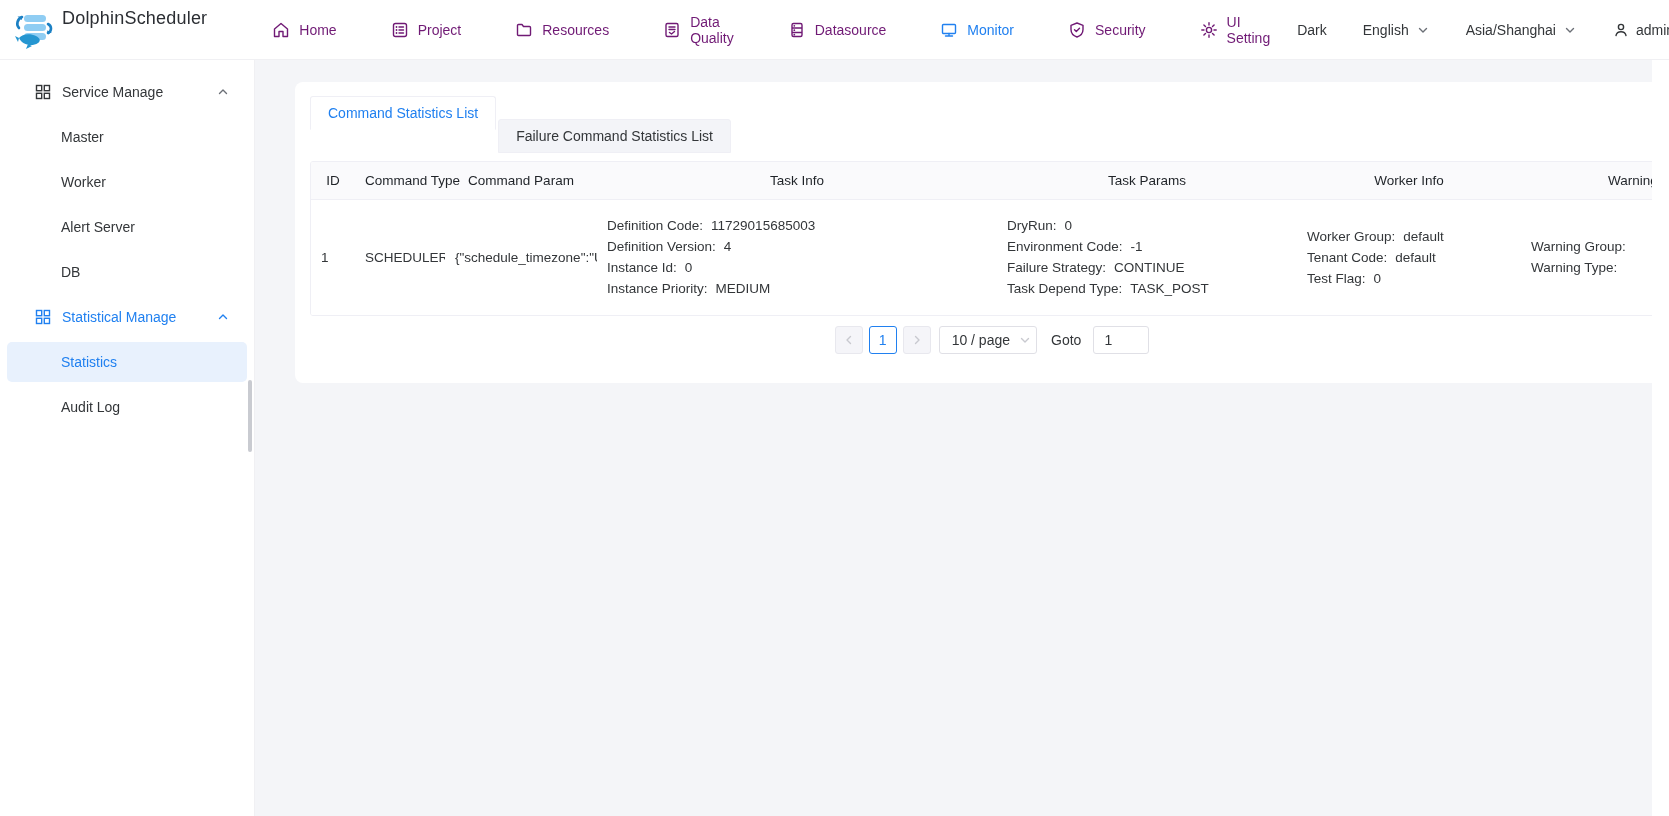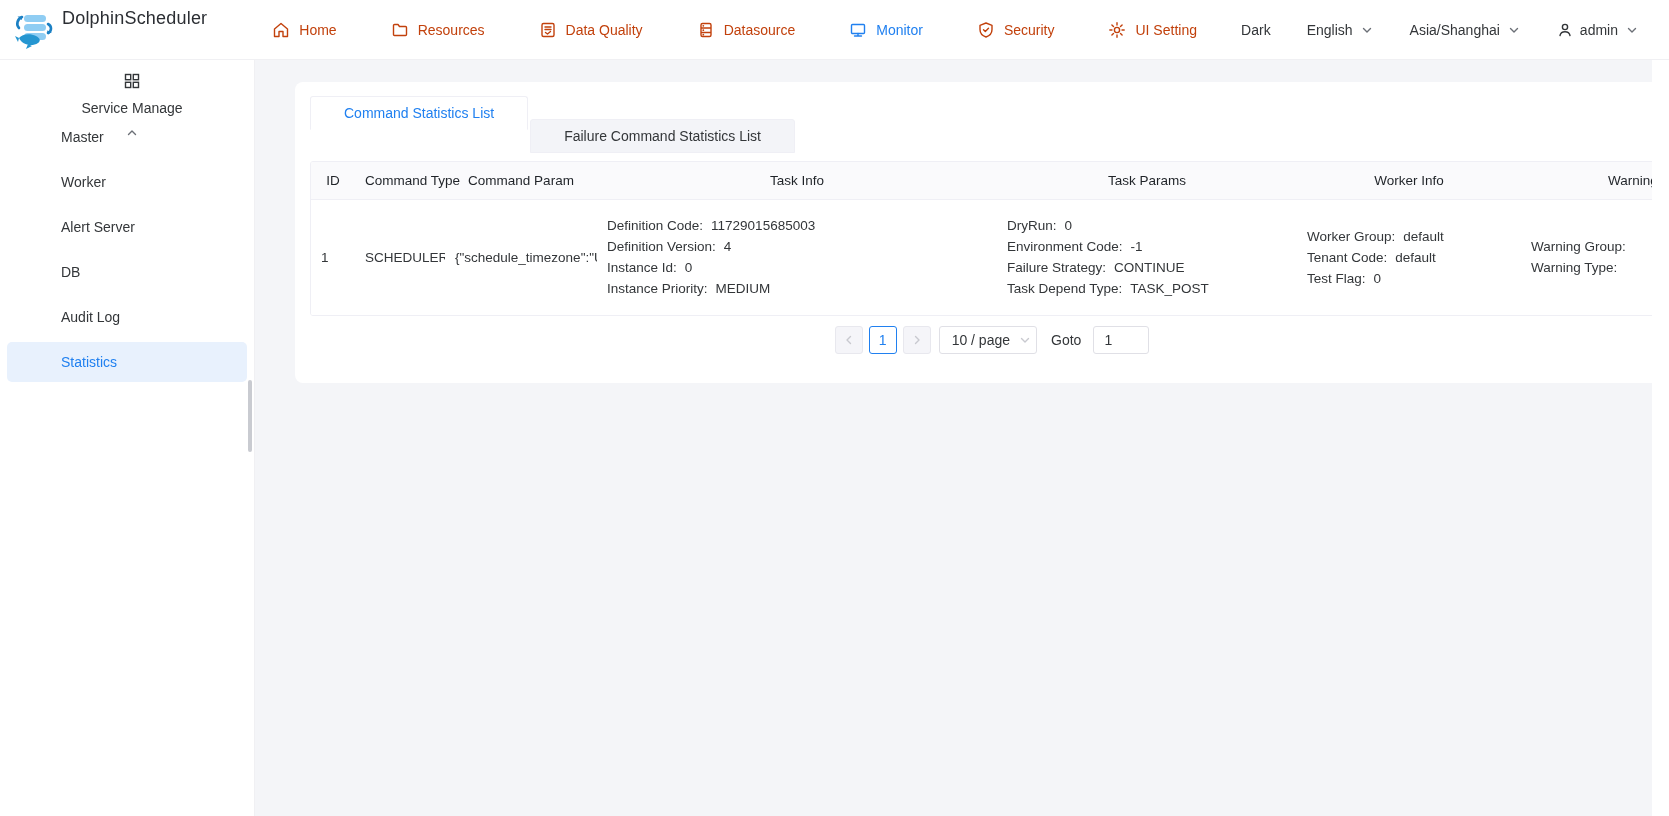--- a/index.html
+++ b/index.html
@@ -4,44 +4,44 @@
 <style>
   * { margin:0; padding:0; box-sizing:border-box; }
   html,body { width:1669px; height:816px; overflow:hidden; }
   body { font-family:"Liberation Sans", sans-serif; font-size:14px; color:#333639; background:#fff; position:relative; }
 
   
   .navbar { height:60px; background:#fff; display:flex; align-items:center; padding:0 30px 0 12px; border-bottom:1px solid #f0f0f3; position:relative; z-index:10; }
   .brand { display:flex; gap:6px; cursor:pointer; }
   .brand-name { font-size:18px; color:#2b2e33; letter-spacing:.2px; }
   .nav-items { display:flex; align-items:center; margin-left:38px; }
-  .nav-item { display:flex; align-items:center; gap:9px; padding:0 14px; margin:0 13px; height:60px; cursor:pointer; color:#c2410c; }
+  .nav-item { display:flex; align-items:center; gap:9px; padding:0 14px; margin:0 13px; height:60px; cursor:pointer; color:#701a75; }
   .nav-item .nv-icon { display:flex; align-items:center; }
   .nav-item.active { color:#2080f0; }
   .nav-right { display:flex; align-items:center; margin-left:auto; gap:36px; }
   .nav-right .chunk { display:flex; align-items:center; gap:7px; cursor:pointer; }
   .chev { display:flex; align-items:center; color:#6b6f76; }
   svg { display:block; }
 
   
   .layout { display:flex; height:756px; }
   .sidebar { width:255px; background:#fff; border-right:1px solid #f0f0f3; padding-top:12px; position:relative; flex:0 0 255px; }
-  .menu-header { height:40px; margin-bottom:5px; display:flex; align-items:center; padding-left:34px; padding-right:24px; gap:10px; cursor:pointer;flex-direction:column; }
+  .menu-header { height:40px; margin-bottom:5px; display:flex; align-items:center; padding-left:34px; padding-right:24px; gap:10px; cursor:pointer; }
   .menu-header .label { flex:1; }
   .menu-header.active { color:#2080f0; }
   .menu-child { height:40px; margin:0 7px 5px 7px; display:flex; align-items:center; padding-left:54px; border-radius:5px; cursor:pointer; color:#333639;text-align:right; }
   .menu-child.active { background:#e8f1fd; color:#2080f0; }
   .side-scroll-thumb { position:absolute; right:2px; top:320px; width:4px; height:72px; border-radius:2px; background:#c9cbd1; }
 
   .content { flex:1; background:#f4f5f8; padding:22px 6px 0 40px; }
   .card { background:#fff; border-radius:8px; padding:14px 20px 29px 15px; }
 
   
   .tabs { display:flex; margin-bottom:8px; }
-  .tab { height:34px; display:flex; align-items:center; padding:0 33px; font-size:14px; border:1px solid #efeff5; background:#f3f4f8; color:#333639; cursor:pointer; border-radius:3px 3px 0 0; }
+  .tab { height:34px; display:flex; align-items:center; padding:0 17px; font-size:14px; border:1px solid #efeff5; background:#f3f4f8; color:#333639; cursor:pointer; border-radius:3px 3px 0 0; }
   .tab.active { background:#fff; color:#2080f0; border-bottom-color:#fff; }
   .tab + .tab { margin-left:2px;margin-top:23px; }
 
   
   .table-wrap { border:1px solid #efeff5; border-radius:3px; overflow:hidden; }
   table { border-collapse:collapse; table-layout:fixed; width:1460px; }
   thead th { background:#fafafc; height:37px; text-align:center; font-weight:400; color:#1f2328; font-size:13.5px; padding:0 10px; border-bottom:1px solid #efeff5; white-space:nowrap; }
   tbody td { background:#fff; height:116px; vertical-align:middle; font-size:13.5px; padding:8px 10px; white-space:nowrap; overflow:hidden; }
   .kv { line-height:21px; }
   .kv .k::after { content:":"; margin-right:8px; }
@@ -85,20 +85,30 @@
     <div class="nav-item">
       <span class="nv-icon">
         <svg width="18" height="18" viewBox="0 0 18 18" fill="none" stroke="currentColor" stroke-width="1.4" stroke-linejoin="round">
             <path d="M2.5 8 L9 2.5 L15.5 8 V15.5 H11 V10.5 H7 V15.5 H2.5 Z"></path>
           </svg>
       </span>
       <span>Home</span>
     </div>
     <div class="nav-item">
       <span class="nv-icon">
+        <svg width="18" height="18" viewBox="0 0 18 18" fill="none" stroke="currentColor" stroke-width="1.4">
+            <rect x="2.5" y="2.5" width="13" height="13" rx="2"></rect>
+            <path d="M5.5 6 h.01 M5.5 9 h.01 M5.5 12 h.01" stroke-linecap="round" stroke-width="1.8"></path>
+            <path d="M8 6 h4.5 M8 9 h4.5 M8 12 h4.5" stroke-linecap="round"></path>
+          </svg>
+      </span>
+      <span>Project</span>
+    </div>
+    <div class="nav-item">
+      <span class="nv-icon">
         <svg width="18" height="18" viewBox="0 0 18 18" fill="none" stroke="currentColor" stroke-width="1.4" stroke-linejoin="round">
             <path d="M2.5 4.5 C2.5 3.9 3 3.5 3.5 3.5 H7 L8.5 5.5 H14.5 C15.1 5.5 15.5 6 15.5 6.5 V13.5 C15.5 14.1 15.1 14.5 14.5 14.5 H3.5 C3 14.5 2.5 14.1 2.5 13.5 Z"></path>
           </svg>
       </span>
       <span>Resources</span>
     </div>
     <div class="nav-item">
       <span class="nv-icon">
         <svg width="18" height="18" viewBox="0 0 18 18" fill="none" stroke="currentColor" stroke-width="1.4">
             <rect x="3" y="2.5" width="12" height="13" rx="1.5"></rect>
@@ -209,25 +219,41 @@
     <div class="menu-child">
         <span>Worker</span>
       </div>
     <div class="menu-child">
         <span>Alert Server</span>
       </div>
     <div class="menu-child">
         <span>DB</span>
       </div>
 
-    <div class="menu-child">
-        <span>Audit Log</span>
-      </div>
+    <div class="menu-header active">
+      <span>
+        <svg width="18" height="18" viewBox="0 0 18 18" fill="none" stroke="currentColor" stroke-width="1.4">
+            <rect x="2.5" y="2.5" width="5.2" height="5.2"></rect>
+            <rect x="10.3" y="2.5" width="5.2" height="5.2"></rect>
+            <rect x="2.5" y="10.3" width="5.2" height="5.2"></rect>
+            <rect x="10.3" y="10.3" width="5.2" height="5.2"></rect>
+          </svg>
+      </span>
+      <span class="label">Statistical Manage</span>
+      <span class="chev" style="color:#2080f0;">
+        <svg width="14" height="14" viewBox="0 0 14 14" fill="none" stroke="currentColor" stroke-width="1.4" stroke-linecap="round" stroke-linejoin="round">
+            <path d="M3.5 8.5 L7 5 L10.5 8.5"></path>
+          </svg>
+      </span>
+    </div>
     <div class="menu-child active">
         <span>Statistics</span>
+      </div>
+    <div class="menu-child">
+        <span>Audit Log</span>
       </div>
 
     <div class="side-scroll-thumb"></div>
   </aside>
 
   <main class="content">
     <div class="card">
 
       <div class="tabs">
         <div class="tab active">

